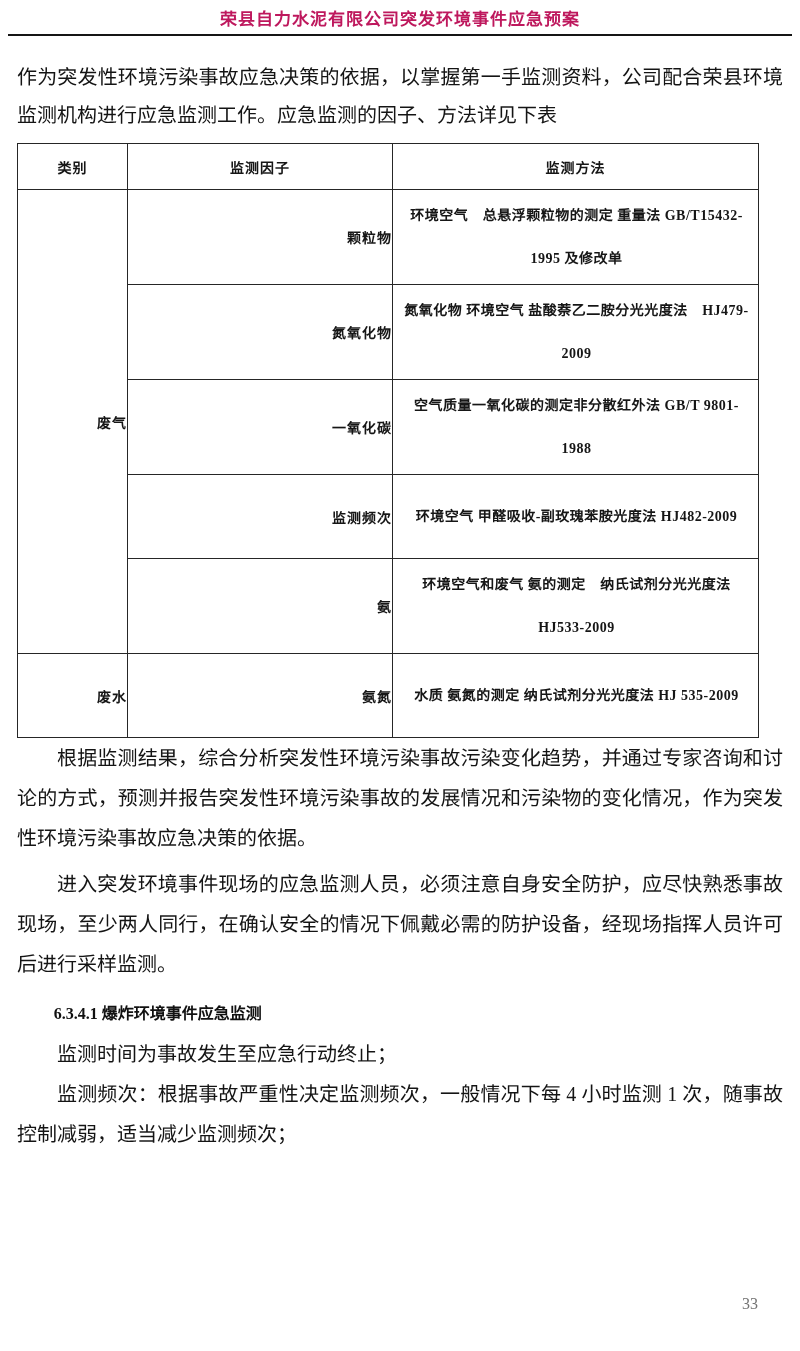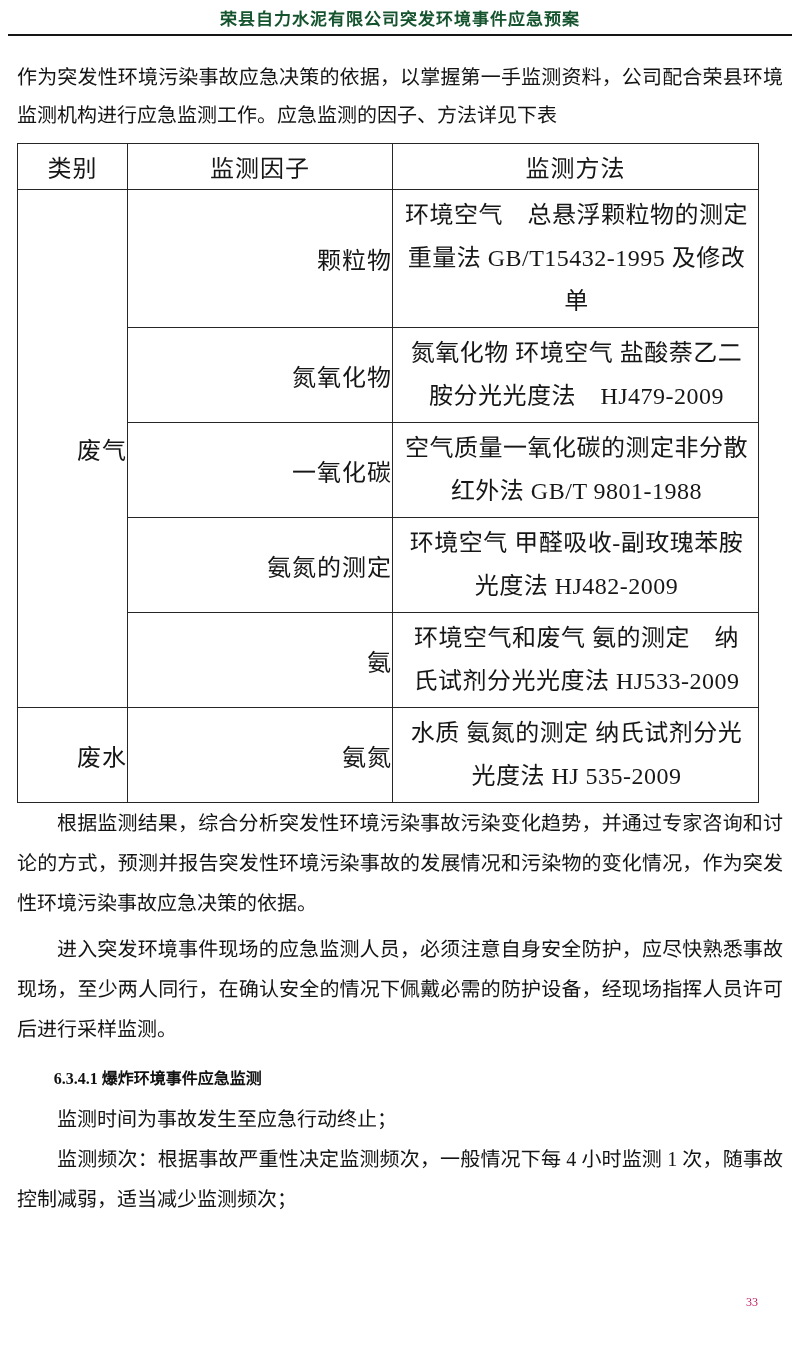--- a/index.html
+++ b/index.html
@@ -20,21 +20,21 @@
   .page-header {
     margin: 0 8px;
     padding: 5px 0 4px 0;
     border-bottom: 2.5px solid #151515;
     text-align: center;
   }
   .header-title {
     font-size: 17px;
     font-weight: bold;
     letter-spacing: 1px;
-    color: #14532d;
+    color: #be185d;
   }
   
   .content {
     margin: 0 17px 0 17px;
   }
   .para {
     font-size: 20px;
     line-height: 40px;
     text-align: justify;
     text-justify: inter-ideograph;
@@ -57,22 +57,22 @@
   
   table.monitor-table {
     border-collapse: collapse;
     table-layout: fixed;
     width: 741px;
     margin-top: 9px;
   }
   .monitor-table th,
   .monitor-table td {
     border: 1.5px solid #262626;
-    font-size: 24px;
-    font-weight: normal;
+    font-size: 14px;
+    font-weight: bold;
     vertical-align: middle;
   }
   .monitor-table col.c-category { width: 110px; }
   .monitor-table col.c-factor   { width: 265px; }
   .monitor-table col.c-method   { width: 366px; }
   .monitor-table thead th {
     height: 46px;
     text-align: center;
     letter-spacing: 1px;
   }
@@ -88,22 +88,22 @@
     line-height: 43px;
     letter-spacing: 0.5px;
   }
   
   .para.after-table { margin-top: 6px; }
   
   .page-number {
     position: absolute;
     top: 1295px;
     right: 42px;
-    font-size: 12px;
-    color: #be185d;
+    font-size: 16px;
+    color: #737373;
   }
 </style>
 </head>
 <body>
 
 <div class="page">
 
   <header class="page-header">
     <div class="header-title">荣县自力水泥有限公司突发环境事件应急预案</div>
   </header>
@@ -133,21 +133,21 @@
         </tr>
         <tr>
           <td class="factor-cell">氮氧化物</td>
           <td class="method-cell">氮氧化物 环境空气 盐酸萘乙二胺分光光度法　HJ479-2009</td>
         </tr>
         <tr>
           <td class="factor-cell">一氧化碳</td>
           <td class="method-cell">空气质量一氧化碳的测定非分散红外法 GB/T 9801-1988</td>
         </tr>
         <tr>
-          <td class="factor-cell">氨氮的测定</td>
+          <td class="factor-cell">监测频次</td>
           <td class="method-cell">环境空气 甲醛吸收-副玫瑰苯胺光度法 HJ482-2009</td>
         </tr>
         <tr>
           <td class="factor-cell">氨</td>
           <td class="method-cell">环境空气和废气 氨的测定　纳氏试剂分光光度法 HJ533-2009</td>
         </tr>
         <tr>
           <td class="cat-cell">废水</td>
           <td class="factor-cell">氨氮</td>
           <td class="method-cell">水质 氨氮的测定 纳氏试剂分光光度法 HJ 535-2009</td>

